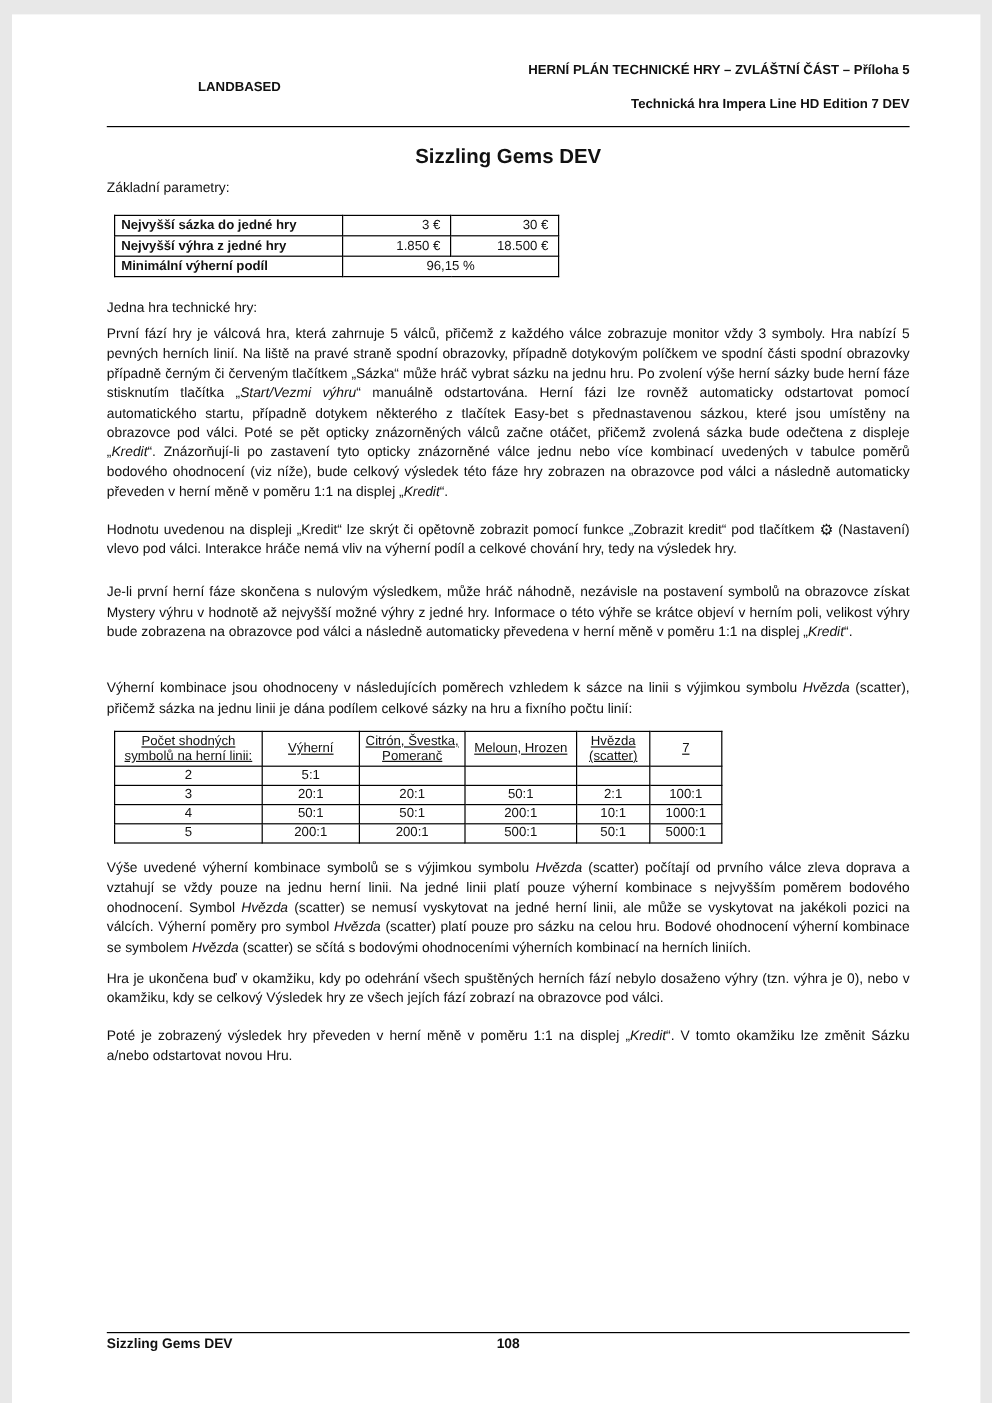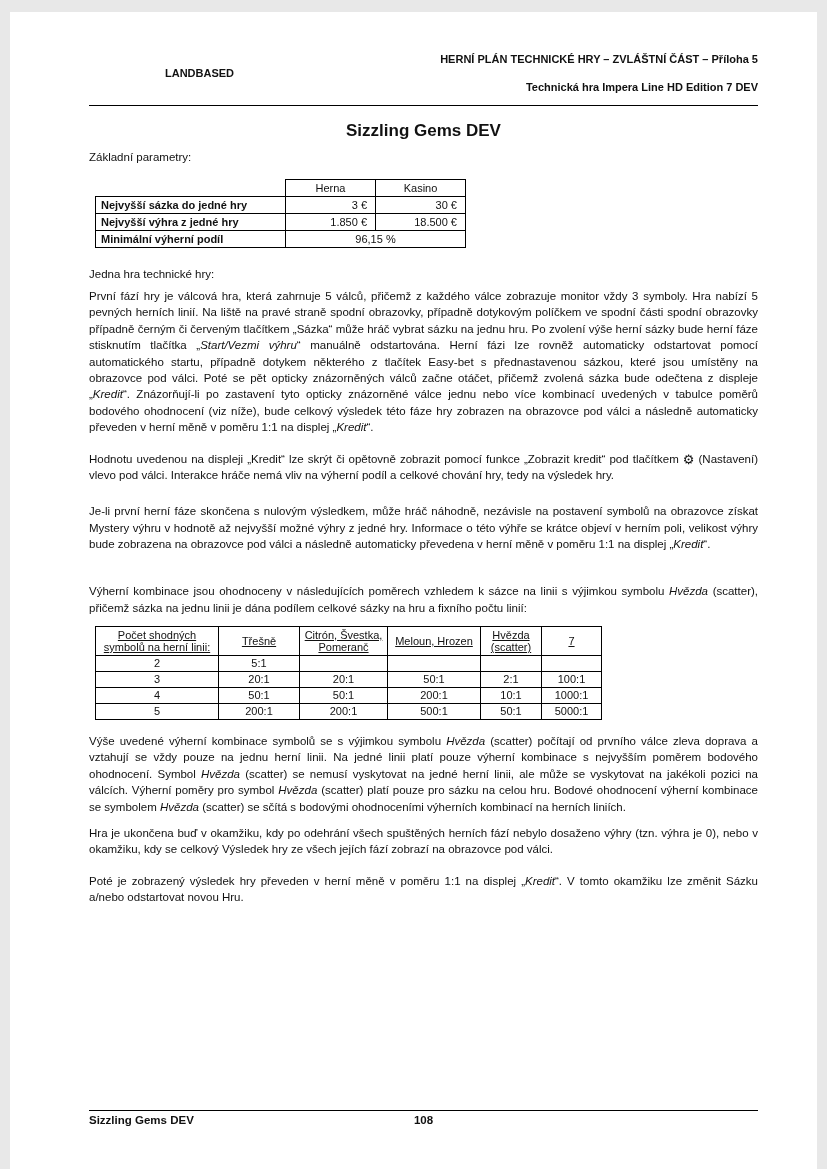--- a/index.html
+++ b/index.html
@@ -63,25 +63,20 @@
 
     <div class="sec-heading first">Základní parametry:</div>
 
     <table class="params-table">
       <colgroup>
           <col style="width:190px">
           <col style="width:90px">
           <col style="width:90px">
         </colgroup>
       <tbody>
-          <tr>
-        <td class="noborder"></td>
-        <th>Herna</th>
-        <th>Kasino</th>
-      </tr>
       <tr>
         <td class="lbl">Nejvyšší sázka do jedné hry</td>
         <td class="num">3 €</td>
         <td class="num">30 €</td>
       </tr>
       <tr>
         <td class="lbl">Nejvyšší výhra z jedné hry</td>
         <td class="num">1.850 €</td>
         <td class="num">18.500 €</td>
       </tr>
@@ -107,21 +102,21 @@
         <col style="width:123px">
           <col style="width:81px">
           <col style="width:88px">
         <col style="width:93px">
           <col style="width:61px">
           <col style="width:60px">
       </colgroup>
       <tbody>
           <tr>
         <th>Počet shodných symbolů na herní linii:</th>
-        <th>Třešně</th>
+        <th>Výherní</th>
         <th>Citrón, Švestka, Pomeranč</th>
         <th>Meloun, Hrozen</th>
         <th>Hvězda (scatter)</th>
         <th>7</th>
       </tr>
       <tr>
         <td>2</td>
         <td>5:1</td>
         <td></td>
         <td></td>

